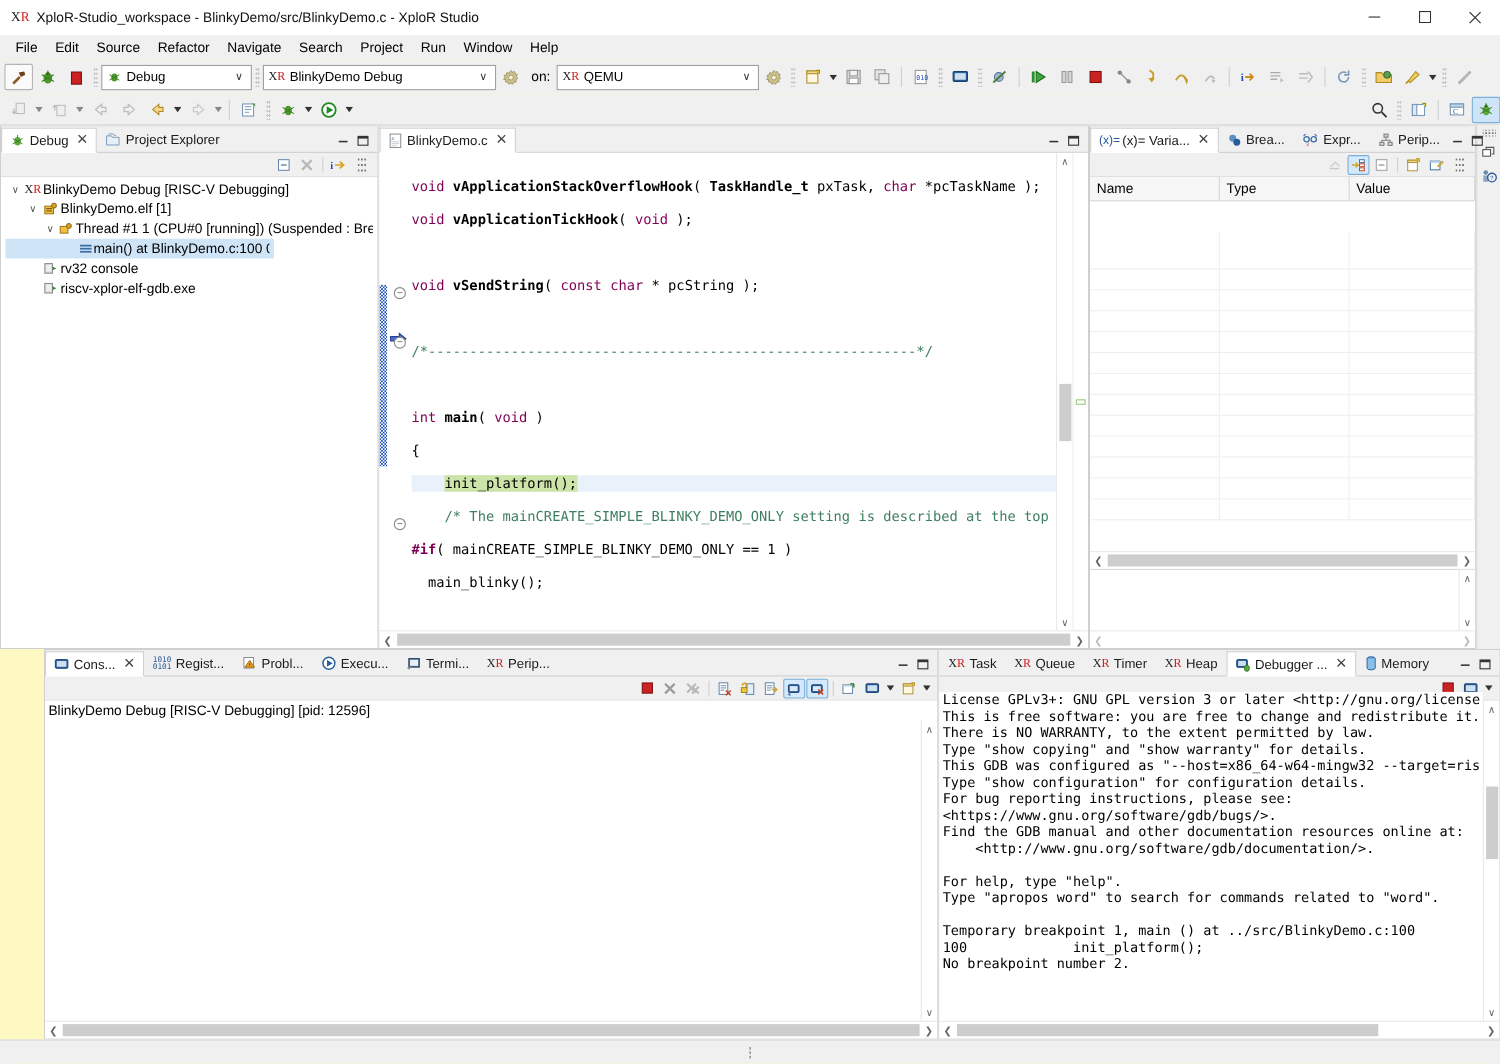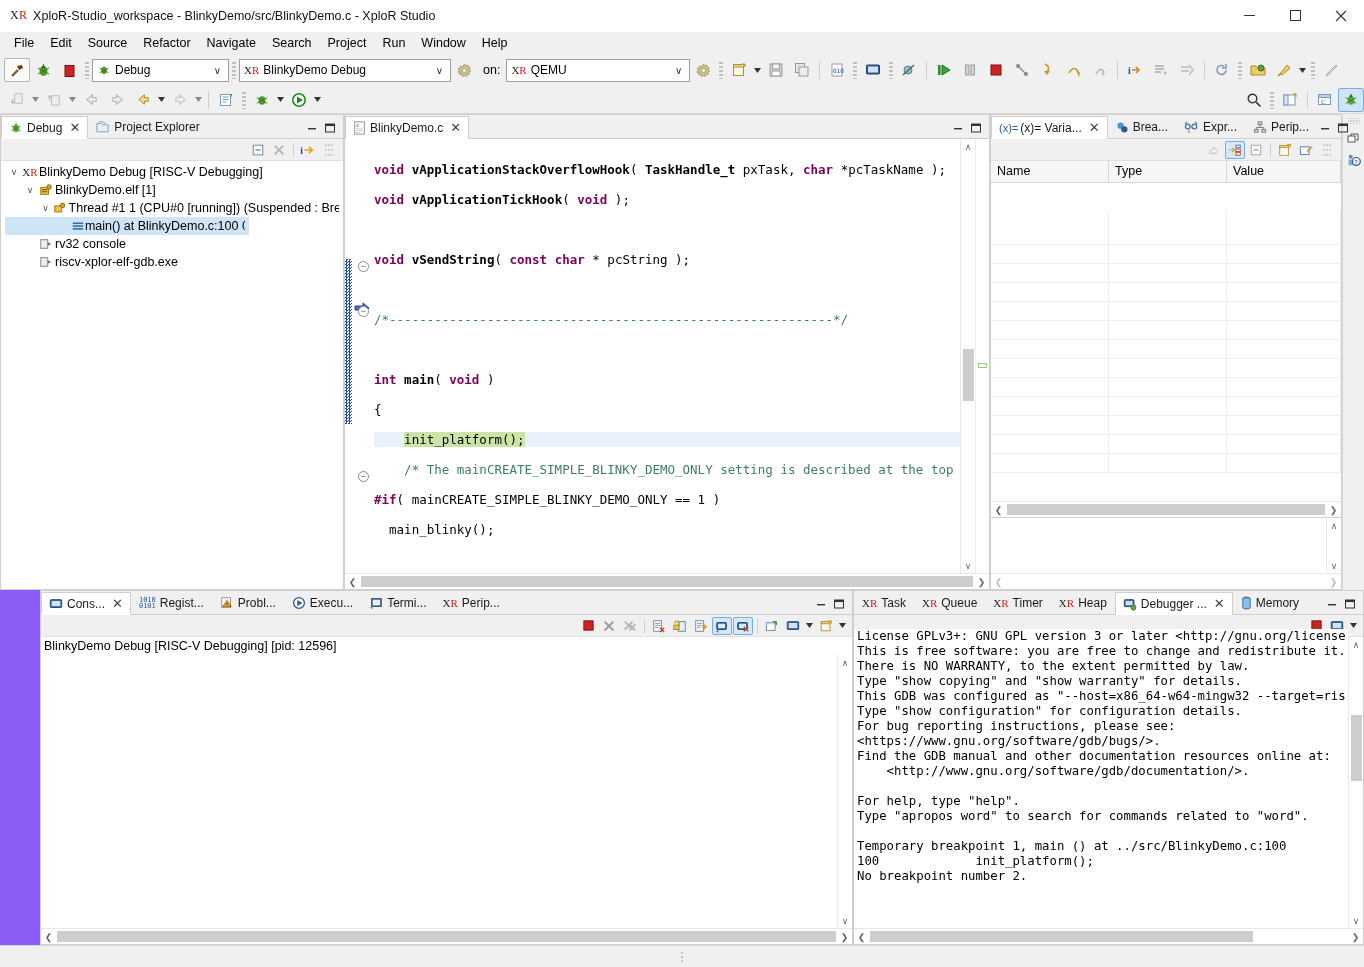--- a/index.html
+++ b/index.html
@@ -6,21 +6,21 @@
   html, body {
     margin: 0; padding: 0;
     width: 1364px; height: 967px;
     overflow: hidden;
     background: #f0f0f0;
     font-family: "Liberation Sans", sans-serif;
     font-size: 12px;
     color: #000;
     -webkit-font-smoothing: antialiased;
   }
-  .app { position: relative; width: 1364px; height: 967px; background: #8b5cf6; display: flex; flex-direction: column; border-radius: 10px; }
+  .app { position: relative; width: 1364px; height: 967px; background: #fef9c3; display: flex; flex-direction: column; border-radius: 10px; }
 
   
   .titlebar {
     height: 32px; background: #ffffff; display: flex; align-items: center;
     border-bottom: 1px solid #ffffff; flex: none;
   }
   .title-logo { font-family: "Liberation Serif", serif; font-size: 12px; margin: 0 6px 0 10px; letter-spacing: .2px; }
   .title-logo .x { color: #1a1a1a; }
   .title-logo .r { color: #d02020; }
   .title-text { font-size: 12.5px; color: #111; }
@@ -98,21 +98,21 @@
     position: absolute; left: 6px; width: 11px; height: 11px; border: 1px solid #8a8a8a; border-radius: 50%;
     background: #fff; display: flex; align-items: center; justify-content: center; color: #555; font-size: 9px; line-height: 1;
   }
   .ipointer { position: absolute; left: 2px; width: 16px; height: 15px; }
   .code-area { flex: 1; position: relative; overflow: hidden; background: #fff; }
   .code {
     font-family: "DejaVu Sans Mono", monospace; font-size: 12.5px; line-height: 15px;
     white-space: pre; color: #000; padding: 0;
   }
   .code .ln { height: 15px; }
-  .kw { color: #7f0055; font-weight: bold; }
+  .kw { color: #7f0055; font-weight: normal; }
   .cm { color: #3f7f5f; }
   .pp { color: #7f0055; font-weight: bold; }
   .ln.current { background: #e9f2fb; }
   .ln.current .hl { background: #cde4a8; }
 
   .vscroll { width: 15px; background: #fff; border-left: 1px solid #e8e8e8; flex: none; position: relative; display:flex; flex-direction: column; align-items: center;}
   .vscroll .arrow { height: 15px; display: flex; align-items: center; justify-content: center; color: #666; font-size: 9px; }
   .vscroll .thumb { position: absolute; width: 11px; left: 2px; background: #cdcdcd; border-radius: 0; }
   .hscroll { height: 16px; background: #fff; border-top: 1px solid #e8e8e8; flex: none; display: flex; align-items: center; position: relative; }
   .hscroll .arrow { width: 15px; text-align: center; color: #666; font-size: 9px; }

